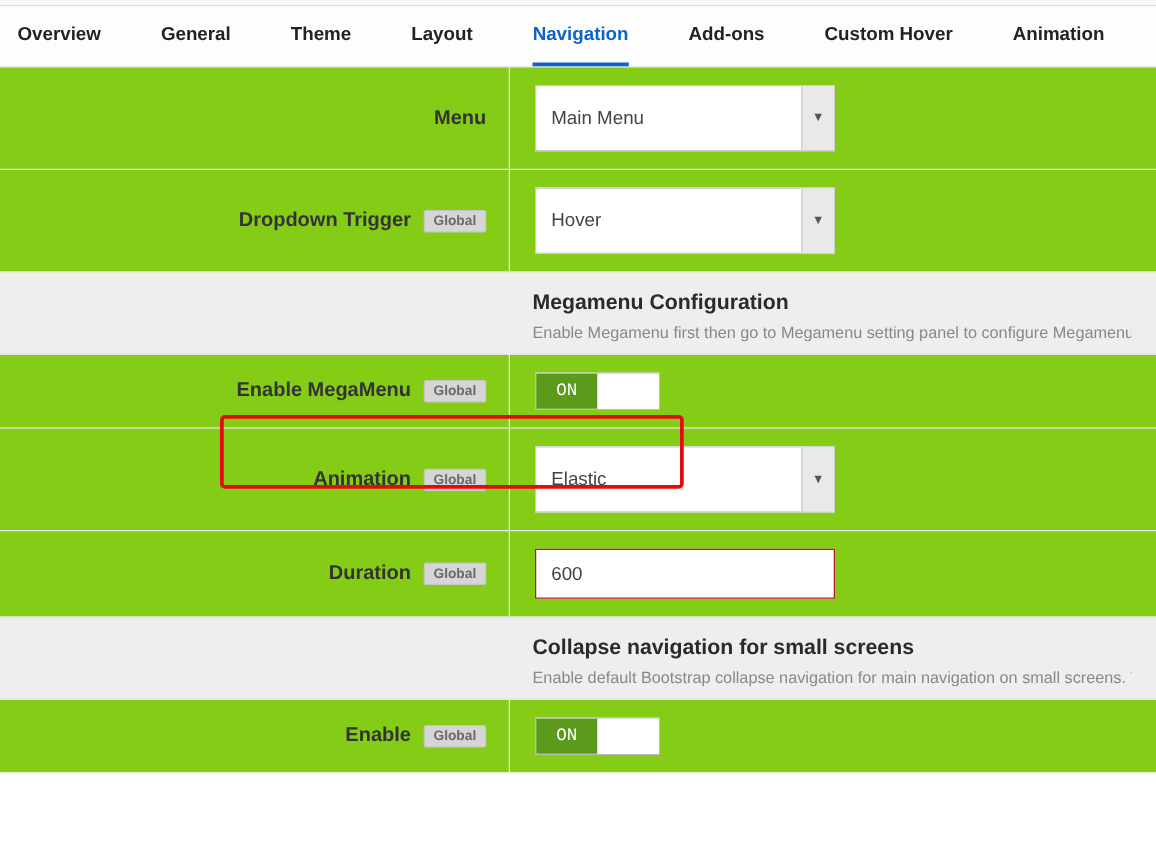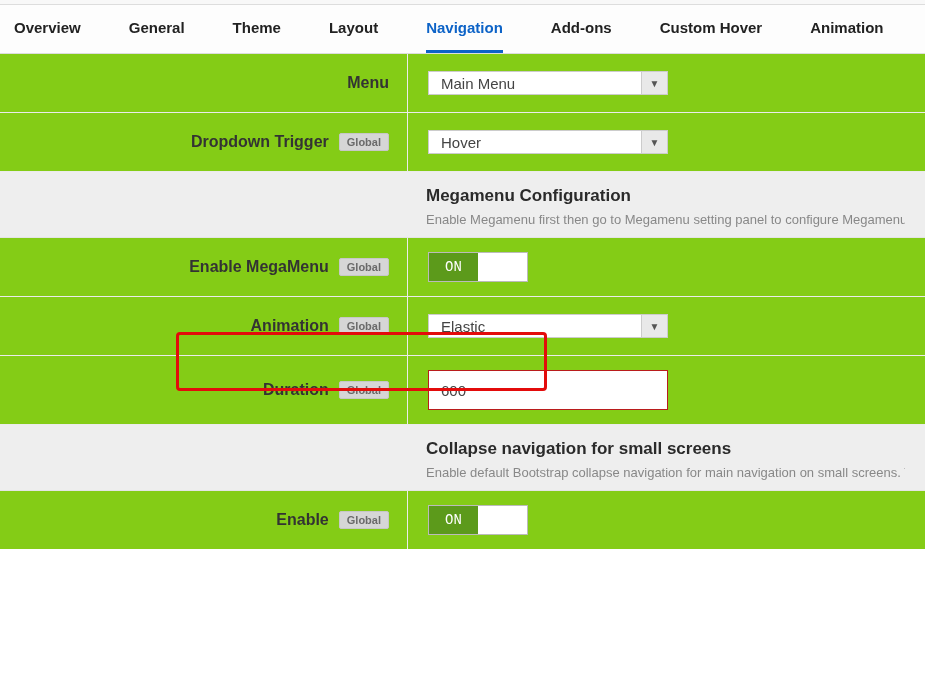--- a/index.html
+++ b/index.html
@@ -73,21 +73,21 @@
     color: #6a6a6a;
     font-size: 11px;
     padding: 2px 7px;
     border: 1px solid #c7c7c7;
     border-radius: 2px;
     font-weight: bold;
   }
   .select {
     display: flex;
     width: 240px;
-    height: 24px;
+    height: 53px;
     border: 1px solid #ccc;
     background: #fff;
     align-items: stretch;
   }
   .select .sel-text {
     flex: 1;
     display: flex;
     align-items: center;
     padding: 0 12px;
     font-size: 15px;

